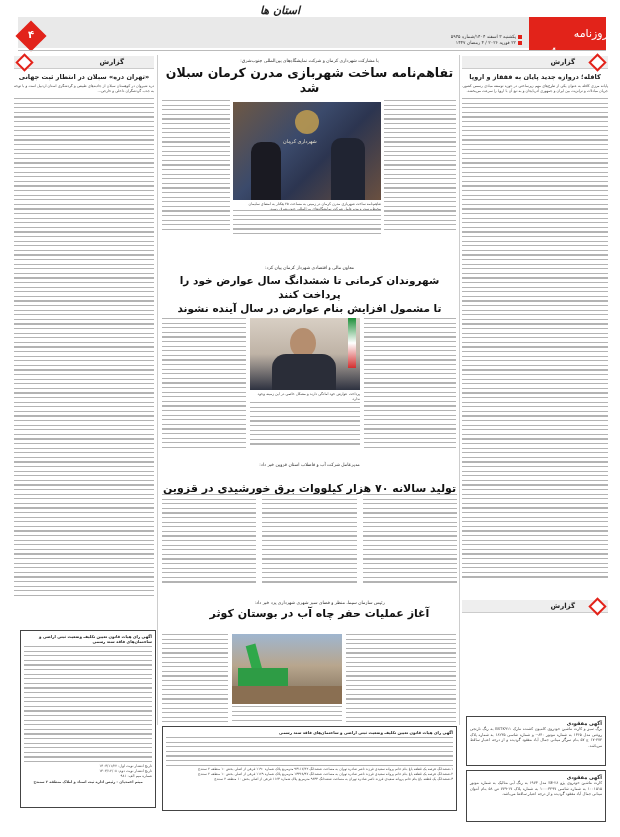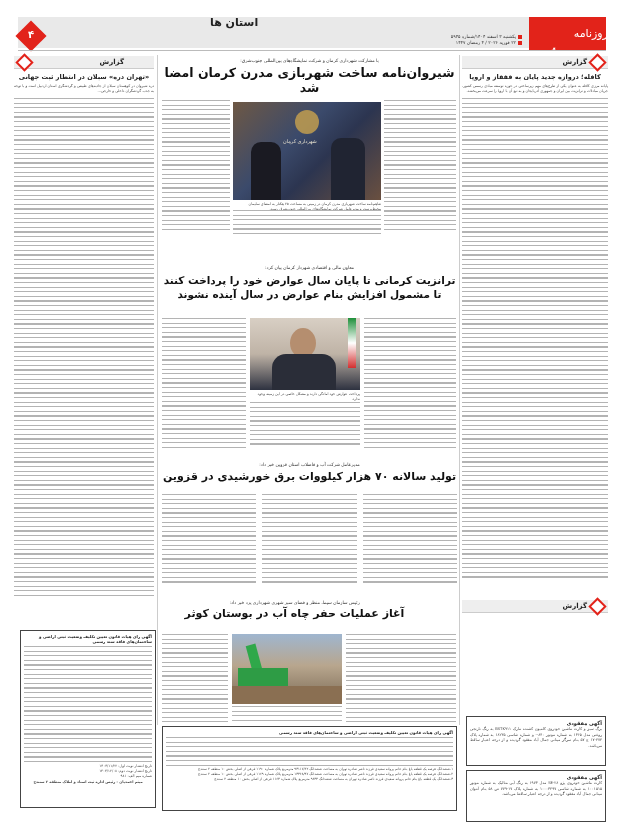--- a/index.html
+++ b/index.html
@@ -1,29 +1,29 @@
 <!DOCTYPE html>
 <html><head>
 <meta charset="utf-8">
 <style>
   html,body{margin:0;padding:0;background:#fff;}
   body{width:620px;height:837px;overflow:hidden;font-family:"DejaVu Sans",sans-serif;color:#222;position:relative;direction:rtl;}
   .masthead{position:absolute;top:17px;left:18px;width:588px;height:31px;background:#e9e9e9;}
   .logo{position:absolute;top:17px;right:14px;width:77px;height:33px;background:#e2231a;color:#fff;display:flex;align-items:center;justify-content:center;gap:4px;}
   .logo .big{font-family:"DejaVu Serif",serif;font-size:17px;font-weight:bold;font-style:italic;margin-top:36px;}
   .logo .small{font-size:11px;}
-  .section-title{position:absolute;top:16px;left:210px;width:90px;text-align:left;font-size:11px;font-weight:bold;color:#222;}
+  .section-title{position:absolute;top:4px;left:210px;width:90px;text-align:right;font-size:11px;font-weight:bold;color:#222;font-style:italic;}
   .dateline{position:absolute;top:34px;right:98px;font-size:4.5px;color:#333;line-height:6px;text-align:right;}
   .dateline .sq{display:inline-block;width:4px;height:4px;background:#e2231a;margin-left:2px;vertical-align:middle;}
   .page-badge{position:absolute;top:25px;left:20px;width:22px;height:22px;background:#e2231a;transform:rotate(45deg);}
   .page-num{position:absolute;top:29px;left:20px;width:22px;text-align:center;color:#fff;font-size:10px;font-weight:bold;}
   .rule{position:absolute;height:1px;background:#bbb;}
   .vrule{position:absolute;width:1px;background:#ccc;}
   .col{position:absolute;}
-  .report-head{display:flex;align-items:center;height:12px;background:#eee;border-bottom:1px solid #ccc;margin-bottom:4px;}
+  .report-head{display:flex;align-items:center;height:12px;background:#eee;border-bottom:1px solid #ccc;margin-bottom:4px;gap:12px;}
   .report-head .diamond{width:9px;height:9px;border:2px solid #e2231a;transform:rotate(45deg);margin:0 4px;background:#fff;}
   .report-head .lbl{font-size:7px;font-weight:bold;}
   .col-title{font-size:6.5px;font-weight:bold;text-align:center;margin:3px 4px 3px;line-height:8px;}
   .txt{font-size:3.6px;line-height:5.2px;text-align:justify;color:#444;}
   .lines{background:repeating-linear-gradient(to bottom,#9a9a9a 0,#9a9a9a 1.2px,transparent 1.2px,transparent 4.6px);opacity:.75;}
   .kicker{font-size:4.5px;text-align:center;color:#333;}
   .headline{font-weight:bold;text-align:center;color:#111;font-family:"DejaVu Sans",sans-serif;}
   .photo{position:absolute;overflow:hidden;}
   .caption{font-size:3.6px;line-height:5px;color:#444;}
   .adbox{position:absolute;border:1.5px solid #444;background:#fff;padding:3px;box-sizing:border-box;}
@@ -71,71 +71,71 @@
     <span style="flex:1"></span>
     <span class="diamond"></span>
   </div>
   <div class="col-title">«تهران دره» سبلان در انتظار ثبت جهانی</div>
   <div class="txt" style="height:12px;overflow:hidden;">دره شیروان در کوهستان سبلان از جاذبه‌های طبیعی و گردشگری استان اردبیل است و با توجه به جذب گردشگران داخلی و خارجی...</div>
   <div class="lines" style="height:500px;margin-top:2px;"></div>
 </div>
 
 <div class="col" style="top:58px;left:162px;width:295px;">
   <div class="kicker">با مشارکت شهرداری کرمان و شرکت نمایشگاه‌های بین‌المللی جنوب‌شرق:</div>
-  <div class="headline" style="font-size:12.5px;margin-top:2px;">شیروان‌نامه ساخت شهربازی مدرن کرمان امضا شد</div>
+  <div class="headline" style="font-size:12.5px;margin-top:2px;">تفاهم‌نامه ساخت شهربازی مدرن کرمان سبلان شد</div>
 </div>
 <div class="photo" style="top:102px;left:233px;width:148px;height:98px;background:linear-gradient(135deg,#6e5844 0%,#3b4a6b 40%,#2c3550 60%,#6a5040 100%);">
   <div style="position:absolute;top:8px;left:62px;width:24px;height:24px;border-radius:50%;background:#c9a24d;opacity:.8"></div>
   <div style="position:absolute;top:36px;left:50px;font-size:5px;color:#e8e2d0;">شهرداری کرمان</div>
   <div style="position:absolute;top:40px;left:18px;width:30px;height:58px;background:#1a1a22;border-radius:10px 10px 0 0"></div>
   <div style="position:absolute;top:36px;left:98px;width:34px;height:62px;background:#202432;border-radius:10px 10px 0 0"></div>
 </div>
 <div class="col" style="top:100px;left:384px;width:72px;">
   <div class="lines" style="height:130px;"></div>
 </div>
 <div class="col" style="top:100px;left:162px;width:68px;">
   <div class="lines" style="height:130px;"></div>
 </div>
 <div class="col" style="top:202px;left:233px;width:148px;">
   <div class="caption" style="height:8px;overflow:hidden;">تفاهم‌نامه ساخت شهربازی مدرن کرمان در زمینی به مساحت ۲۵ هکتار به امضای سلیمان محیط‌پرست و مدیرعامل شرکت نمایشگاه‌های بین‌المللی جنوب‌شرق رسید.</div>
   <div class="lines" style="height:25px;"></div>
 </div>
 
 <div class="col" style="top:265px;left:162px;width:295px;">
   <div class="kicker">معاون مالی و اقتصادی شهردار کرمان بیان کرد:</div>
-  <div class="headline" style="font-size:10.5px;margin-top:3px;line-height:14px;">ترانزیت کرمانی تا پایان سال عوارض خود را پرداخت کنند</div>
+  <div class="headline" style="font-size:10.5px;margin-top:3px;line-height:14px;">شهروندان کرمانی تا ششدانگ سال عوارض خود را پرداخت کنند</div>
   <div class="headline" style="font-size:10.5px;line-height:14px;">تا مشمول افزایش بنام عوارض در سال آینده نشوند</div>
 </div>
 <div class="photo" style="top:318px;left:250px;width:110px;height:72px;background:linear-gradient(180deg,#d8cfc4 0%,#bfb3a6 50%,#2e3240 100%);">
   <div style="position:absolute;top:10px;left:40px;width:26px;height:30px;border-radius:50%;background:#b58e6f"></div>
   <div style="position:absolute;top:36px;left:22px;width:64px;height:36px;background:#2a2d38;border-radius:14px 14px 0 0"></div>
   <div style="position:absolute;top:0;right:4px;width:8px;height:50px;background:linear-gradient(#1f8f3a,#fff,#d32f2f)"></div>
 </div>
 <div class="col" style="top:318px;left:364px;width:92px;">
   <div class="lines" style="height:130px;"></div>
 </div>
 <div class="col" style="top:318px;left:162px;width:84px;">
   <div class="lines" style="height:130px;"></div>
 </div>
 <div class="col" style="top:392px;left:250px;width:110px;">
   <div class="caption" style="height:10px;overflow:hidden;">پرداخت عوارض خود آمادگی دارند و مشکل خاصی در این زمینه وجود ندارد.</div>
   <div class="lines" style="height:45px;"></div>
 </div>
 
 <div class="col" style="top:462px;left:162px;width:295px;">
   <div class="kicker">مدیرعامل شرکت آب و فاضلاب استان قزوین خبر داد:</div>
-  <div class="headline" style="font-size:11px;margin-top:3px;">تولید سالانه ۷۰ هزار کیلووات برق خورشیدی در قزوین</div>
+  <div class="headline" style="font-size:11px;margin-top:15px;">تولید سالانه ۷۰ هزار کیلووات برق خورشیدی در قزوین</div>
 </div>
 <div class="col" style="top:494px;left:162px;width:295px;display:flex;gap:6px;">
   <div class="lines" style="flex:1;height:90px;"></div>
   <div class="lines" style="flex:1;height:90px;"></div>
   <div class="lines" style="flex:1;height:90px;"></div>
 </div>
 
-<div class="col" style="top:600px;left:147px;width:295px;">
+<div class="col" style="top:600px;left:172px;width:295px;">
   <div class="kicker">رئیس سازمان سیما، منظر و فضای سبز شهری شهرداری یزد خبر داد:</div>
   <div class="headline" style="font-size:11px;margin-top:2px;">آغاز عملیات حفر چاه آب در بوستان کوثر</div>
 </div>
 <div class="photo" style="top:634px;left:232px;width:110px;height:70px;background:linear-gradient(180deg,#9fb6cf 0%,#b8a68e 45%,#7a6a55 100%);">
   <div style="position:absolute;top:10px;left:20px;width:10px;height:50px;background:#2fa84a;transform:rotate(-15deg)"></div>
   <div style="position:absolute;top:34px;left:6px;width:50px;height:18px;background:#2e9c45"></div>
   <div style="position:absolute;top:52px;left:0;width:110px;height:18px;background:#8a6f52"></div>
 </div>
 <div class="col" style="top:634px;left:346px;width:110px;">
   <div class="lines" style="height:88px;"></div>

